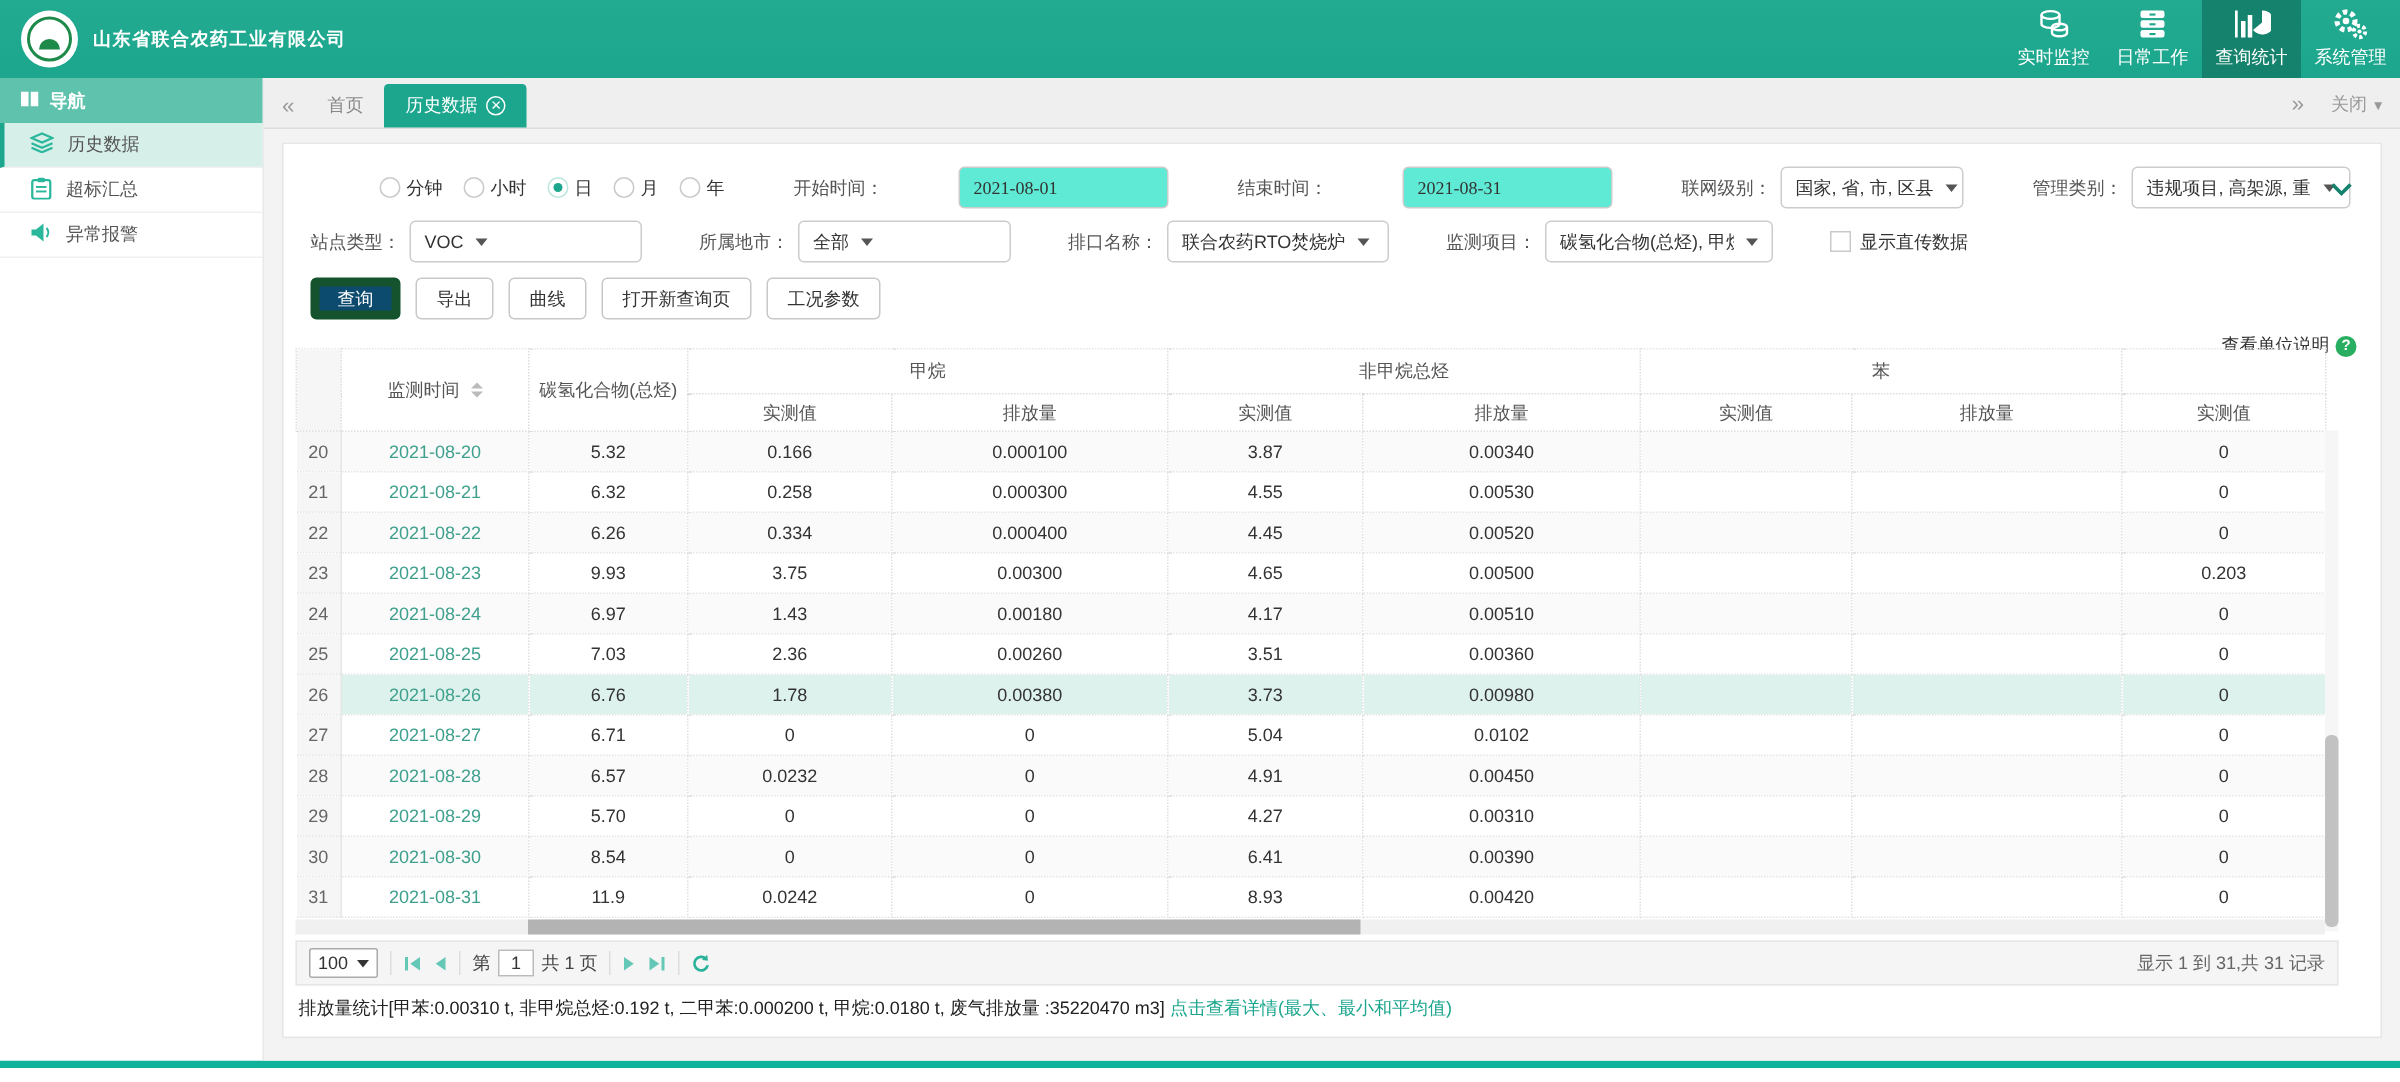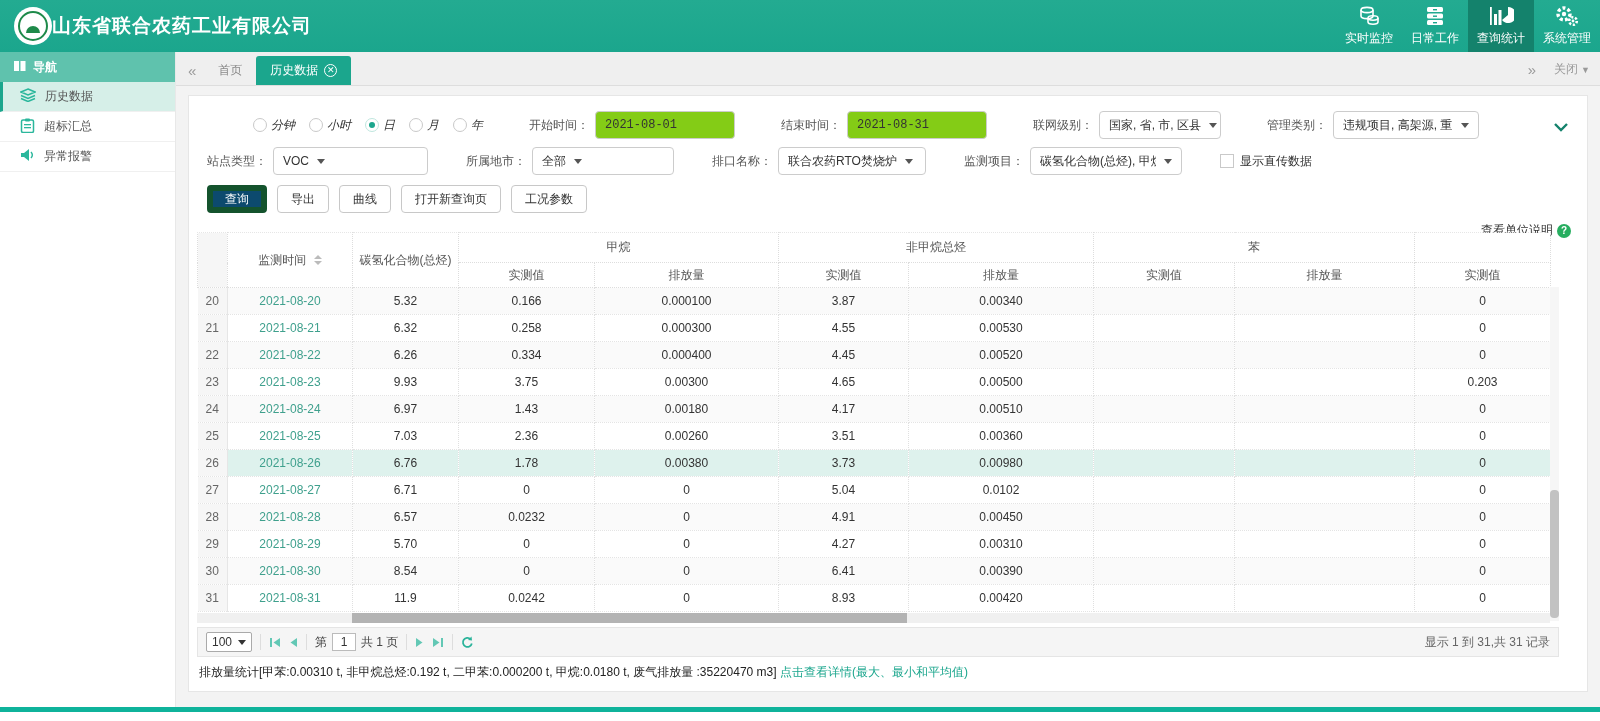--- a/index.html
+++ b/index.html
@@ -3,21 +3,21 @@
 <meta charset="utf-8">
 <style>
   * { margin:0; padding:0; box-sizing:border-box; }
   html,body { width:1600px; height:721px; font-family:"Liberation Sans","DejaVu Sans",sans-serif; background:#fff; overflow:hidden; }
 
   
   .app-header { height:52px; background:linear-gradient(#23ab91,#1ba68d); display:flex; align-items:center; padding:0 0 0 14px; }
   .logo { width:38px; height:38px; border-radius:50%; background:#fff; display:flex; align-items:center; justify-content:center; flex:0 0 auto; }
   .logo-inner { width:30px; height:30px; border-radius:50%; border:2px solid #1e8a4a; display:flex; align-items:center; justify-content:center; }
   .logo-hill { width:14px; height:7px; border-radius:14px 14px 0 0; background:#1e8a4a; margin-top:6px; }
-  .app-title { color:#fff; font-size:19px; font-weight:bold; letter-spacing:1px; }
+  .app-title { color:#fff; font-size:12px; font-weight:bold; margin-left:10px; letter-spacing:1px; }
   .header-spacer { flex:1; }
   .top-nav { display:flex; height:52px; }
   .top-nav-item { width:66px; display:flex; flex-direction:column; align-items:center; justify-content:center; gap:3px; color:#fff; font-size:12px; cursor:pointer; }
   .top-nav-item.active { background:#14826c; }
   .top-nav-item svg { display:block; }
 
   
   .layout { display:flex; height:655px; }
   .sidebar { width:176px; background:#fff; border-right:1px solid #e8e8e8; }
   .side-title { height:30px; background:#5fc2ad; color:#fff; font-size:12px; font-weight:bold; display:flex; align-items:center; padding-left:14px; gap:7px; }
@@ -36,27 +36,27 @@
   .close-menu { cursor:pointer; display:flex; align-items:center; gap:3px; }
 
   
   .content { flex:1; padding:9px 12px 0 12px; }
   .panel { background:#fff; border:1px solid #e6e6e6; height:597px; position:relative; }
 
   .filter-row1 { display:flex; align-items:center; gap:46px; padding:14px 0 0 64px; height:44px; }
   .filter-row2 { display:flex; align-items:center; gap:38px; padding:6px 0 0 18px; height:36px; }
   .fgroup { display:flex; align-items:center; gap:6px; }
   .flabel { font-size:12px; color:#555; white-space:nowrap; }
-  .radio-group { display:flex; align-items:center; gap:14px;font-style:italic; }
+  .radio-group { display:flex; align-items:center; gap:14px; }
   .radio-opt { display:flex; align-items:center; gap:4px; cursor:pointer; }
   .radio { width:14px; height:14px; border:1px solid #c9c9c9; border-radius:50%; background:#fff; position:relative; }
   .radio.checked { border-color:#bfe6de; }
   .radio.checked::after { content:""; position:absolute; left:3px; top:3px; width:6px; height:6px; border-radius:50%; background:#1ba68d; }
   .radio-label { font-size:12px; color:#333; }
-  .tinput { height:28px; border:1px solid #ccc; border-radius:4px; font-size:12px; color:#333; padding:0 9px; font-family:Liberation Mono, monospace; background:#84cc16; }
+  .tinput { height:28px; border:1px solid #ccc; border-radius:4px; font-size:12px; color:#333; padding:0 9px; font-family:Liberation Serif, serif; background:#5eead4;margin-left:44px; }
   .sel { height:28px; border:1px solid #ccc; border-radius:4px; background:#fff; display:flex; align-items:center; padding:0 9px; font-size:12px; color:#333; cursor:pointer; white-space:nowrap; overflow:hidden; }
   .sel .caret { margin-left:auto; width:0; height:0; border-left:4px solid transparent; border-right:4px solid transparent; border-top:5px solid #555; flex:0 0 auto; padding-left:0; margin-left:8px; }
   .checkbox { width:14px; height:14px; border:1px solid #c9c9c9; background:#fff; cursor:pointer; }
   .collapse-chev { position:absolute; right:18px; top:22px; cursor:pointer; }
 
   .btn-row { display:flex; align-items:center; gap:10px; padding:8px 0 0 18px; height:38px; position:relative; }
   .btn { height:28px; padding:0 13px; background:#fff; border:1px solid #c8c8c8; border-radius:4px; font-size:12px; color:#333; cursor:pointer; font-family:inherit; }
   .btn.primary { background:#0c4a6e; color:#fff; border:6px solid #14532d; padding:0 12px; }
   .unit-note { position:absolute; right:16px; top:14px; display:flex; align-items:center; gap:4px; font-size:12px; color:#333; cursor:pointer;margin-top:32px; }
   .qmark { width:14px; height:14px; border-radius:50%; background:#27ae60; color:#fff; font-size:10px; font-weight:bold; text-align:center; line-height:14px; }

